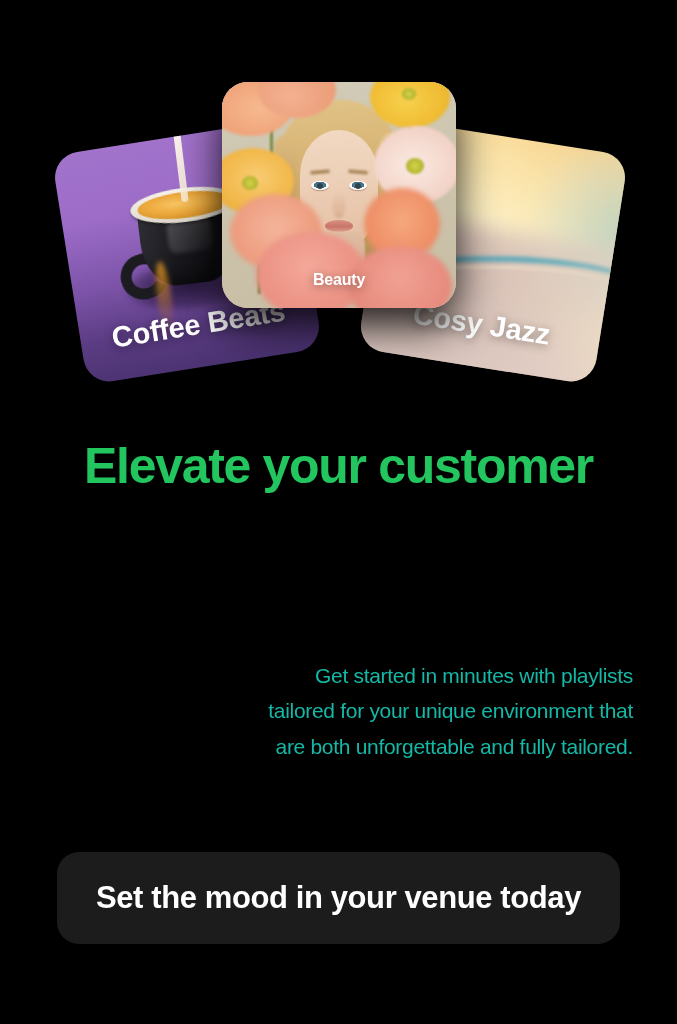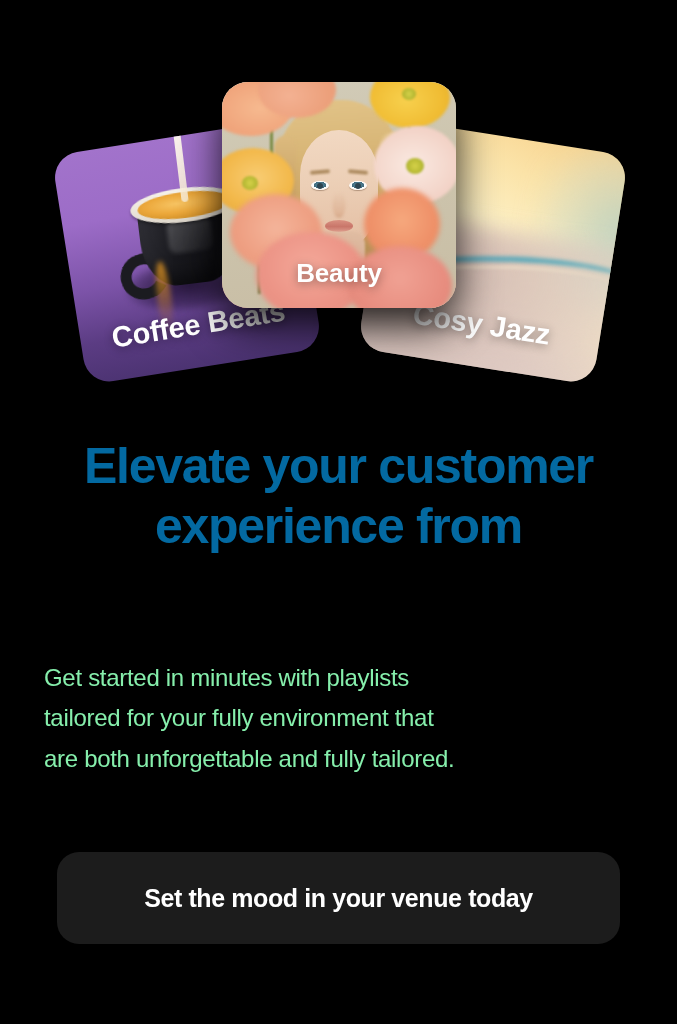--- a/index.html
+++ b/index.html
@@ -336,63 +336,63 @@
   .c3 { left:180px; top:6px;  width:14px; height:12px; }
 
   .s1 { left:48px;  top:36px;  height:130px; }
   .s2 { left:186px; top:40px;  height:128px; }
   .s3 { left:36px;  top:122px; height:90px;  }
   .s4 { left:176px; top:118px; height:92px;  }
 
   .card-center .label {
     bottom:18px;
     text-align:center;
-    font-size:26px;
+    font-size:16px;
     line-height:1.22;
     margin-top:20px;
   }
 
   
   .headline {
     position:absolute;
     left:30px; right:30px;
     top:437px;
     text-align:center;
-    color:#0369a1;
+    color:#22c55e;
     font-size:50px;
     line-height:1.195;
     font-weight:700;
     letter-spacing:-1.3px;
   }
 
   .subcopy {
     position:absolute;
     left:44px; right:44px;
     top:658px;
-    text-align:left;
-    color:#86efac;
-    font-size:24px;
+    text-align:right;
+    color:#14b8a6;
+    font-size:21px;
     line-height:1.68;
     font-weight:400;
     letter-spacing:-0.3px;
   }
 
   
   .cta {
     position:absolute;
     left:57px;
     top:852px;
     width:563px;
     height:92px;
     background:#1c1c1c;
     border:none;
     border-radius:22px;
     color:#ffffff;
     font-family:"Liberation Sans", sans-serif;
-    font-size:25px;
+    font-size:31px;
     font-weight:700;
     letter-spacing:-0.4px;
     cursor:pointer;
     display:flex;
     align-items:center;
     justify-content:center;
   }
 </style>
 </head>
 <body>
@@ -464,24 +464,23 @@
       </div>
       <div class="label">
         <div>Beauty</div>
       </div>
     </div>
 
   </div>
 
   <h1 class="headline">
     <div>Elevate your customer</div>
-    <div>experience from</div>
   </h1>
 
   <p class="subcopy">
     <span>Get started in minutes with playlists</span><br>
-    <span>tailored for your fully environment that</span><br>
+    <span>tailored for your unique environment that</span><br>
     <span>are both unforgettable and fully tailored.</span>
   </p>
 
   <button class="cta">Set the mood in your venue today</button>
 
 </div>
 
 </body></html>

